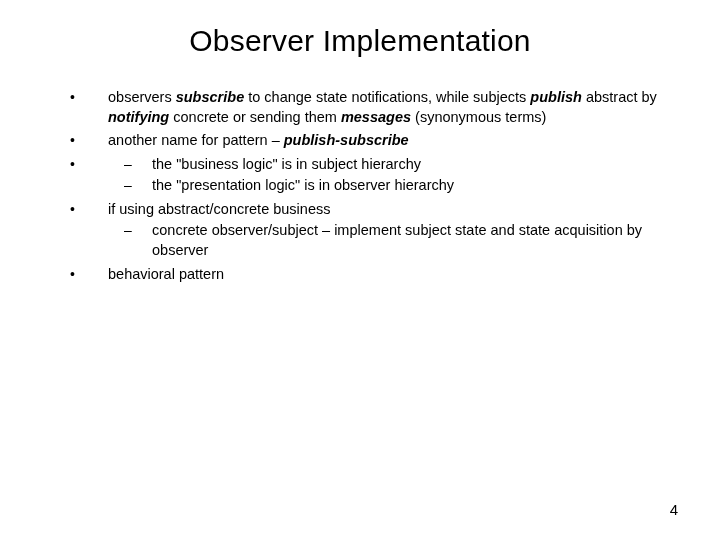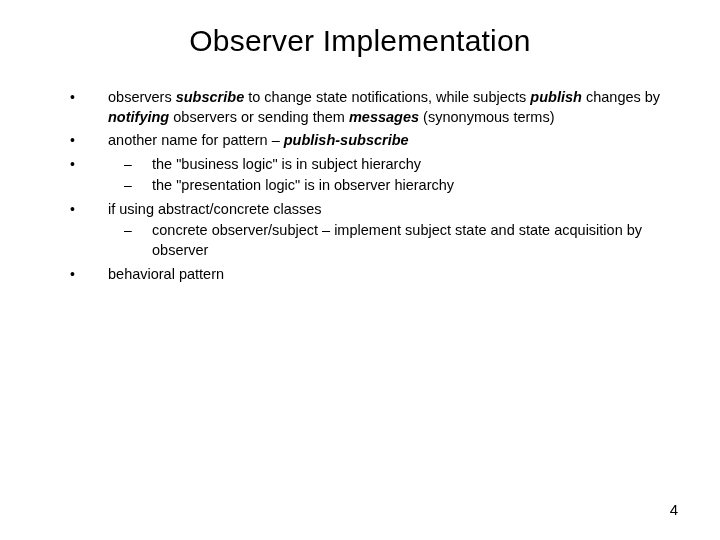--- a/index.html
+++ b/index.html
@@ -85,36 +85,36 @@
 <body>
 
 <div class="slide">
 
   <div class="title">Observer Implementation</div>
 
   <div class="content">
     <ul class="main">
 
       <li>
-        <span>observers </span><span class="italic">subscribe</span><span> to change state notifications, while subjects </span><span class="italic">publish</span><span> changes by </span><span class="italic">notifying</span><span> observers or sending them </span><span class="italic">messages</span><span> (synonymous terms)</span>
+        <span>observers </span><span class="italic">subscribe</span><span> to change state notifications, while subjects </span><span class="italic">publish</span><span> abstract by </span><span class="italic">notifying</span><span> concrete or sending them </span><span class="italic">messages</span><span> (synonymous terms)</span>
       </li>
 
       <li>
         <span>another name for pattern – </span><span class="italic">publish-subscribe</span>
       </li>
 
       <li>
         <ul class="sub">
           <li><span>the "business logic" is in subject hierarchy</span></li>
           <li><span>the "presentation logic" is in observer hierarchy</span></li>
         </ul>
       </li>
 
       <li>
-        <span>if using abstract/concrete classes</span>
+        <span>if using abstract/concrete business</span>
         <ul class="sub">
           <li><span>concrete observer/subject – implement subject state  and state acquisition by observer</span></li>
         </ul>
       </li>
 
 
       <li>
         <span>behavioral pattern</span>
       </li>
 

